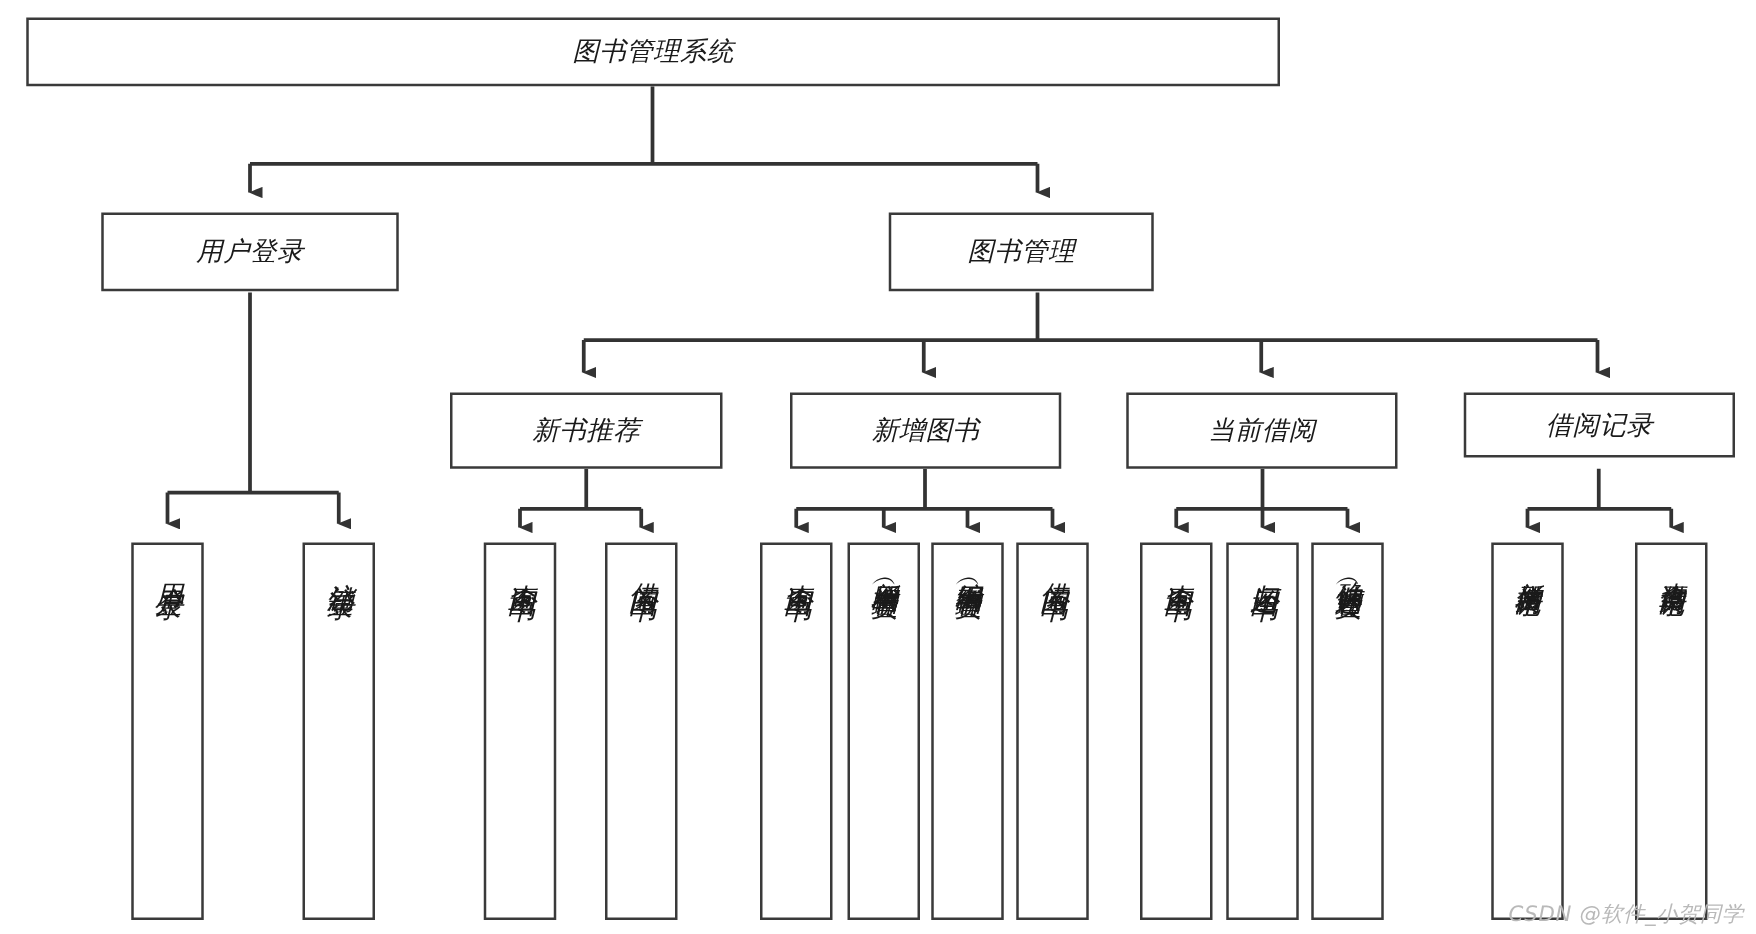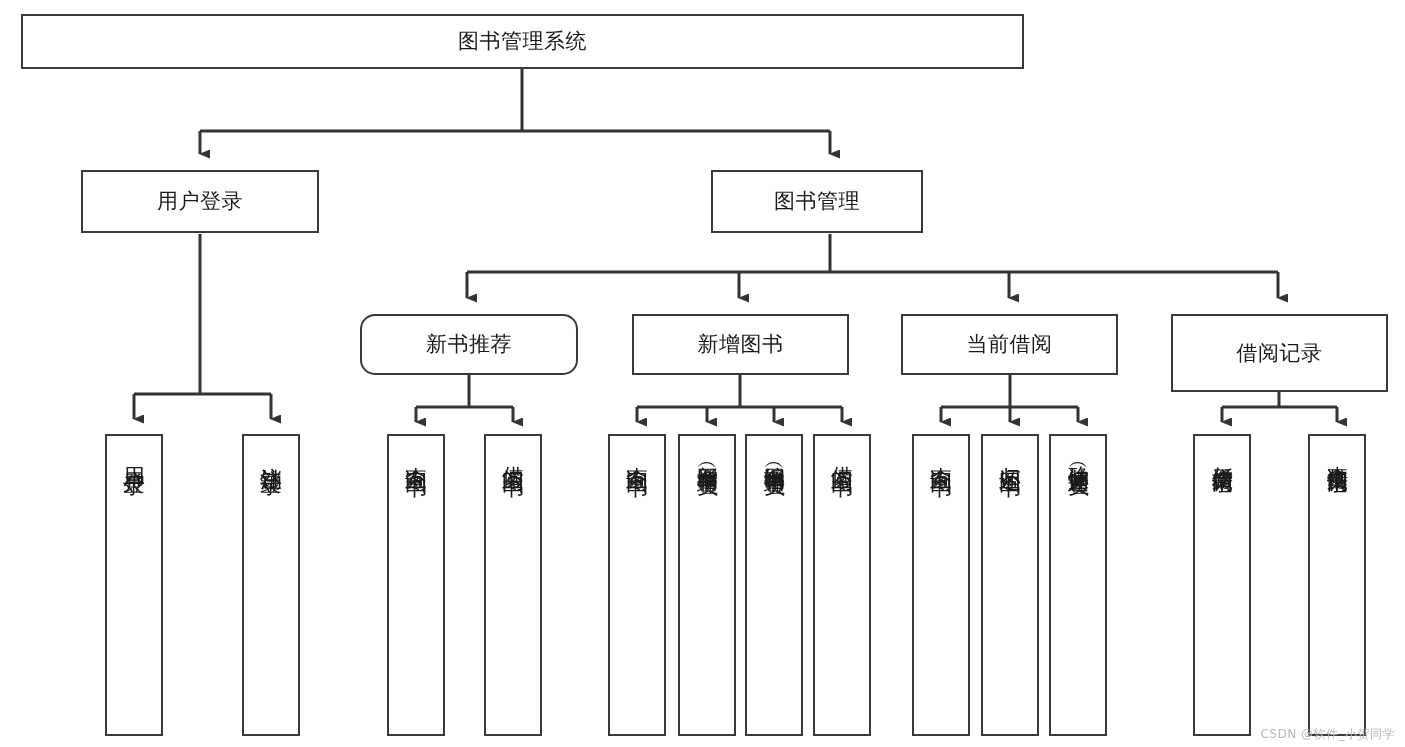--- a/index.html
+++ b/index.html
@@ -11,20 +11,21 @@
     width: 1405px;
     height: 747px;
     overflow: hidden;
     font-family: "DejaVu Sans", "Liberation Sans", sans-serif;
   }
   #diagram-root {
     position: relative;
     width: 1405px;
     height: 747px;
     background: #ffffff;
+    font-style: italic;
   }
   svg.edges {
     position: absolute;
     left: 0;
     top: 0;
     width: 1405px;
     height: 747px;
   }
   .node {
     position: absolute;
@@ -57,21 +58,21 @@
     letter-spacing: 3px;
   }
   .node.vertical.compact .label {
     font-size: 21px;
     letter-spacing: 1.5px;
   }
   .watermark {
     position: absolute;
     right: 10px;
     bottom: 4px;
-    font-size: 12px;
+    font-size: 17px;
     color: #b9b9b9;
     white-space: nowrap;
     letter-spacing: 0.5px;
     margin-top: 34px;
   }
 </style>
 </head>
 <body>
 
 <div id="diagram-root">
@@ -130,30 +131,30 @@
     <span class="label">图书管理系统</span>
   </div>
 
   <div class="node horizontal" style="left:81px; top:170px; width:238px; height:63px;">
     <span class="label">用户登录</span>
   </div>
   <div class="node horizontal" style="left:711px; top:170px; width:212px; height:63px;">
     <span class="label">图书管理</span>
   </div>
 
-  <div class="node horizontal" style="left:360px; top:314px; width:218px; height:61px;border-radius:15px;">
+  <div class="node horizontal" style="left:360px; top:314px; width:218px; height:61px;">
     <span class="label">新书推荐</span>
   </div>
   <div class="node horizontal" style="left:632px; top:314px; width:217px; height:61px;">
     <span class="label">新增图书</span>
   </div>
   <div class="node horizontal" style="left:901px; top:314px; width:217px; height:61px;">
     <span class="label">当前借阅</span>
   </div>
-  <div class="node horizontal" style="left:1171px; top:314px; width:217px; height:78px;">
+  <div class="node horizontal" style="left:1171px; top:314px; width:217px; height:52px;">
     <span class="label">借阅记录</span>
   </div>
 
   <div class="node vertical" style="left:105px; top:434px; width:58px; height:302px;">
     <span class="label">用户登录</span>
   </div>
   <div class="node vertical" style="left:242px; top:434px; width:58px; height:302px;">
     <span class="label">注销登录</span>
   </div>
 

